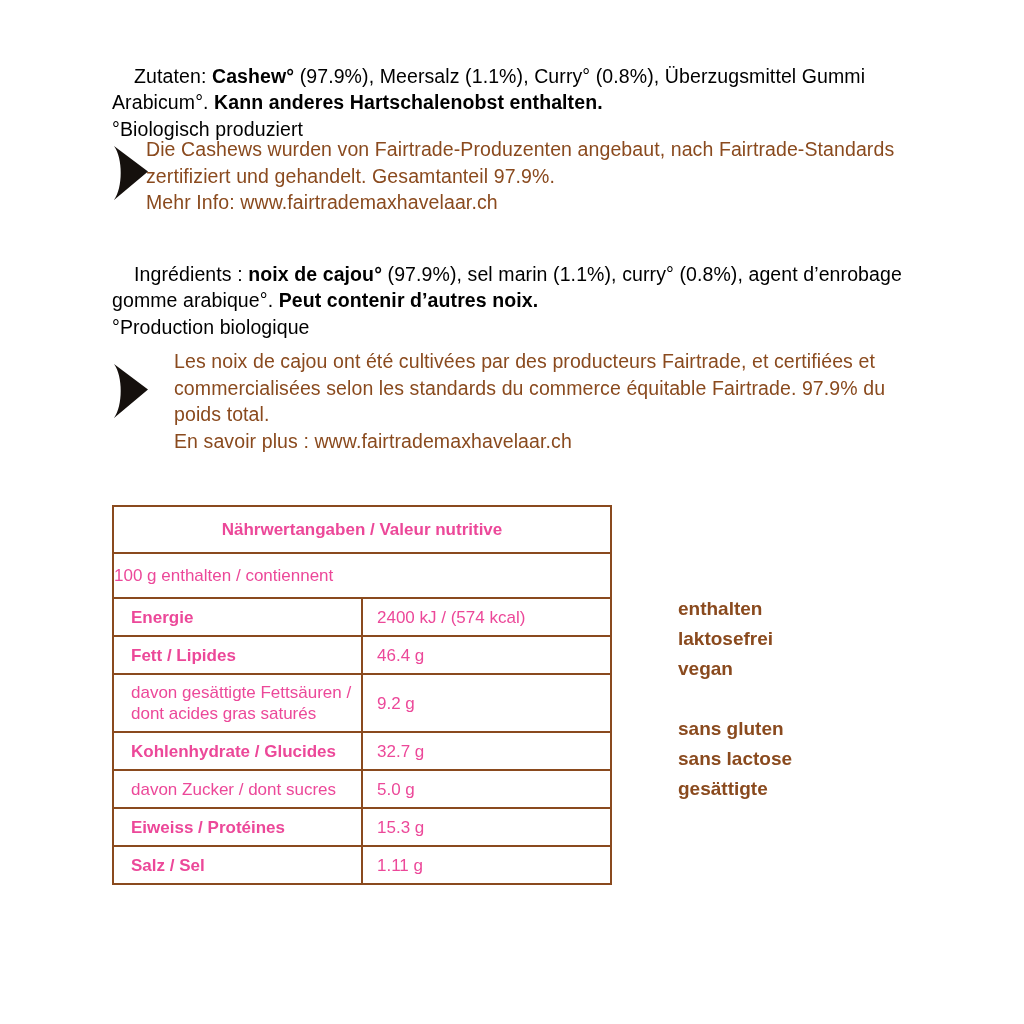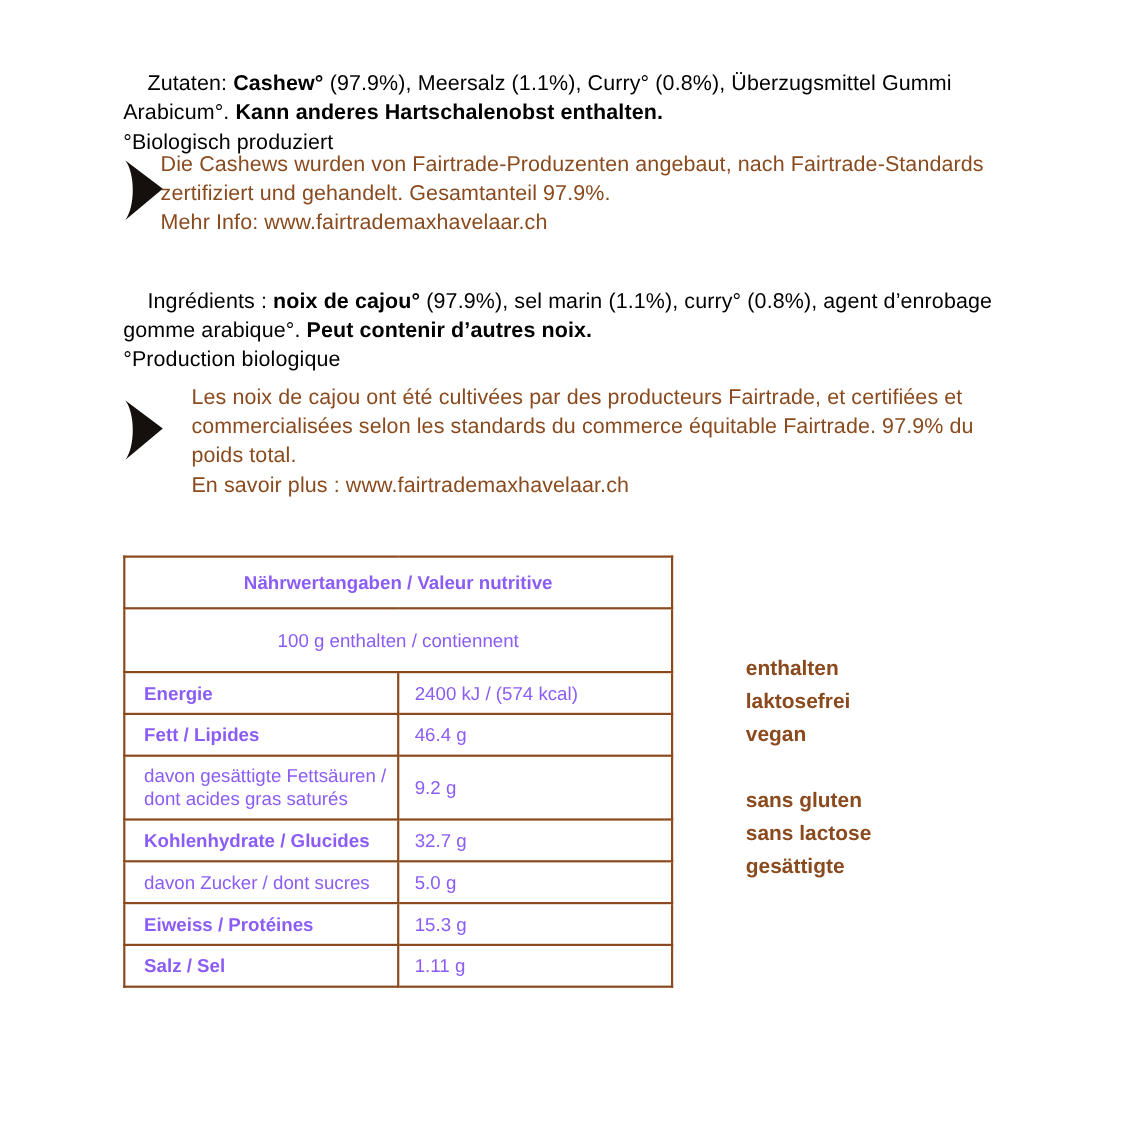--- a/index.html
+++ b/index.html
@@ -57,41 +57,41 @@
   #callout-fr { left: 108px; top: 332px; width: 800px; }
   #callout-fr .arrow { top: 30px; }
   #callout-fr .ft-text { margin-left: 66px; margin-top: 16px; }
 
   
   #nutrition-table {
     position: absolute;
     left: 112px; top: 505px;
     width: 500px;
     border-collapse: collapse;
-    color: #8b5cf6;
+    color: #ec4899;
     table-layout: fixed;
   }
   #nutrition-table td {
     border: 2px solid #8a4a1e;
     padding: 0;
     vertical-align: middle;
     font-size: 17px;
     line-height: 21px;
   }
   .tbl-title {
     text-align: center;
     font-weight: bold;
     font-size: 18px;
     height: 47px;
   }
   .tbl-sub {
-    text-align: center;
+    text-align: left;
     font-weight: normal;
     font-size: 18px;
-    height: 58px;
+    height: 45px;
   }
   .nut-label {
     width: 307px;
     padding: 7px 0 7px 17px !important;
     font-weight: bold;
   }
   .nut-label.sub { font-weight: normal; }
   .nut-value {
     padding: 7px 0 7px 14px !important;
     font-weight: normal;

